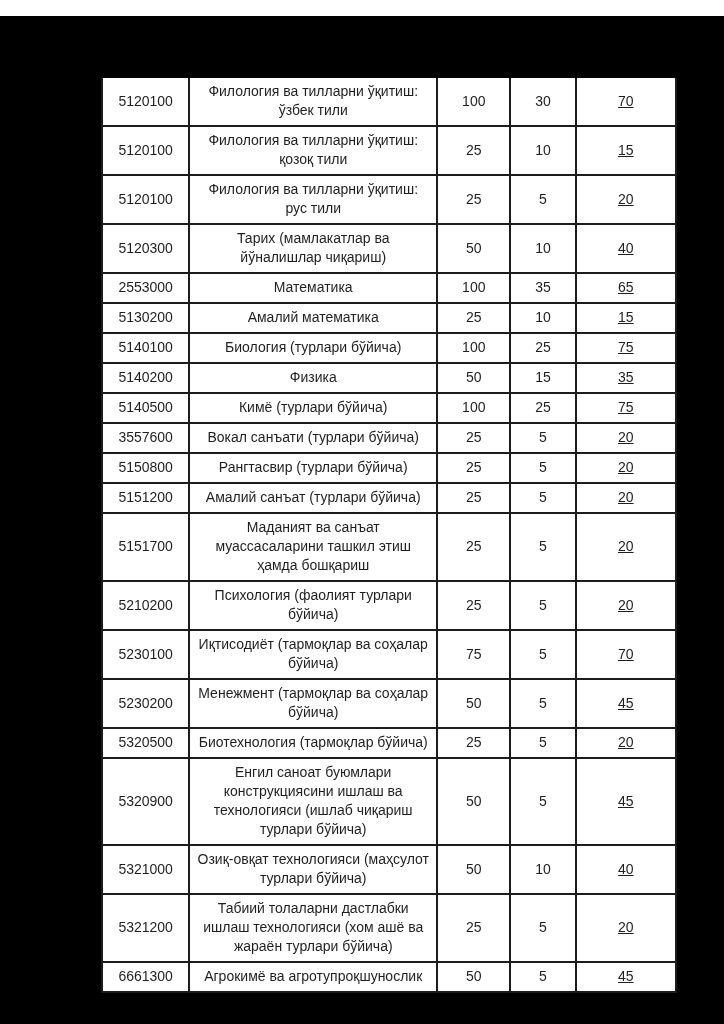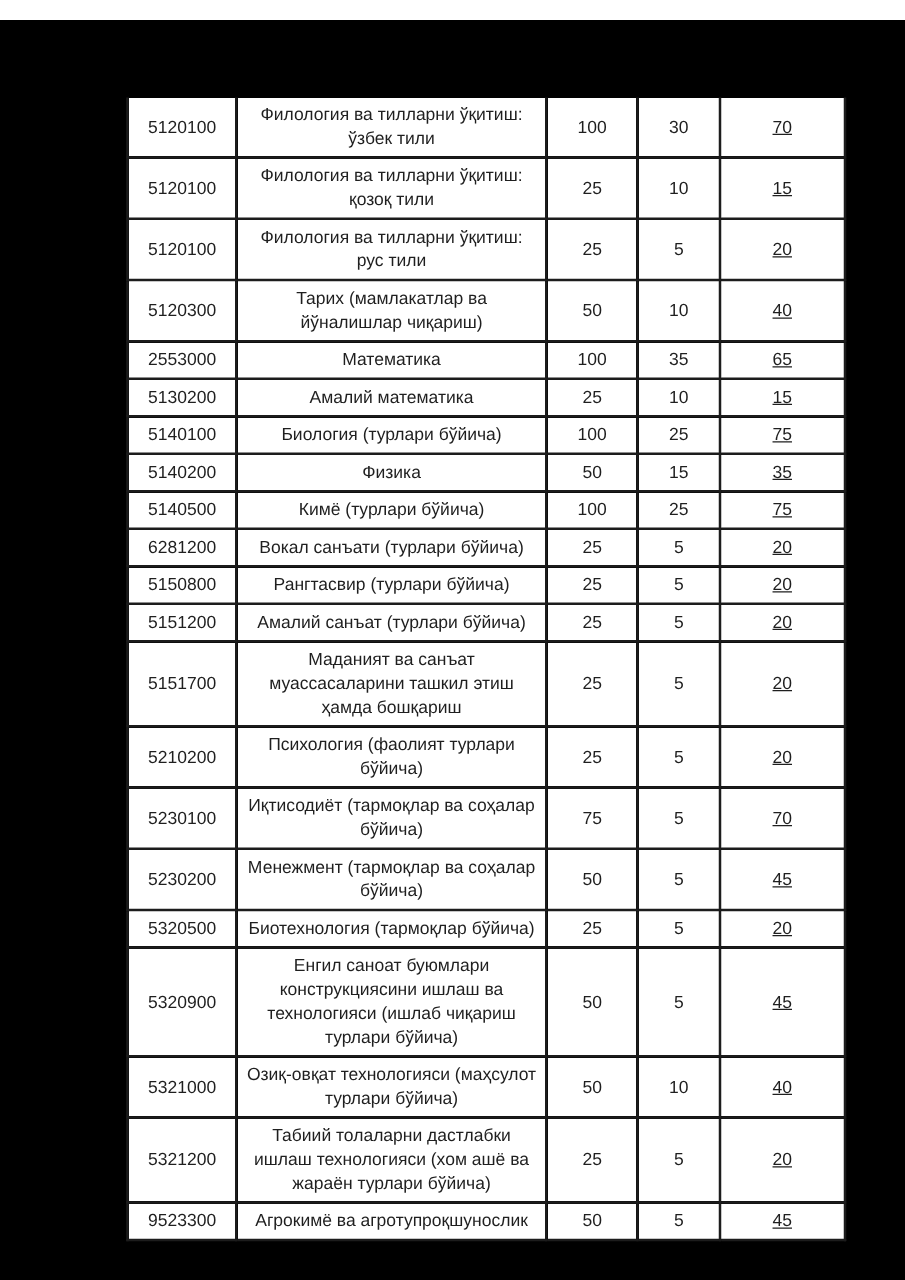--- a/index.html
+++ b/index.html
@@ -128,21 +128,21 @@
     <td class="col-num3">35</td>
   </tr>
         <tr>
     <td class="col-code">5140500</td>
     <td class="col-name">Кимё (турлари бўйича)</td>
     <td class="col-num1">100</td>
     <td class="col-num2">25</td>
     <td class="col-num3">75</td>
   </tr>
         <tr>
-    <td class="col-code">6281200</td>
+    <td class="col-code">3557600</td>
     <td class="col-name">Вокал санъати (турлари бўйича)</td>
     <td class="col-num1">25</td>
     <td class="col-num2">5</td>
     <td class="col-num3">20</td>
   </tr>
         <tr>
     <td class="col-code">5150800</td>
     <td class="col-name">Рангтасвир (турлари бўйича)</td>
     <td class="col-num1">25</td>
     <td class="col-num2">5</td>
@@ -205,21 +205,21 @@
     <td class="col-num3">40</td>
   </tr>
         <tr>
     <td class="col-code">5321200</td>
     <td class="col-name">Табиий толаларни дастлабки ишлаш технологияси (хом ашё ва жараён турлари бўйича)</td>
     <td class="col-num1">25</td>
     <td class="col-num2">5</td>
     <td class="col-num3">20</td>
   </tr>
         <tr>
-    <td class="col-code">9523300</td>
+    <td class="col-code">6661300</td>
     <td class="col-name">Агрокимё ва агротупроқшунослик</td>
     <td class="col-num1">50</td>
     <td class="col-num2">5</td>
     <td class="col-num3">45</td>
   </tr>
       </tbody>
   </table>
 </div>
 
 </body></html>

